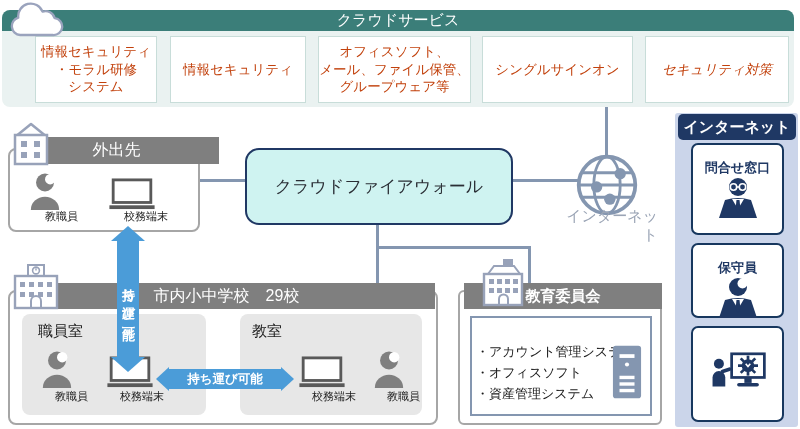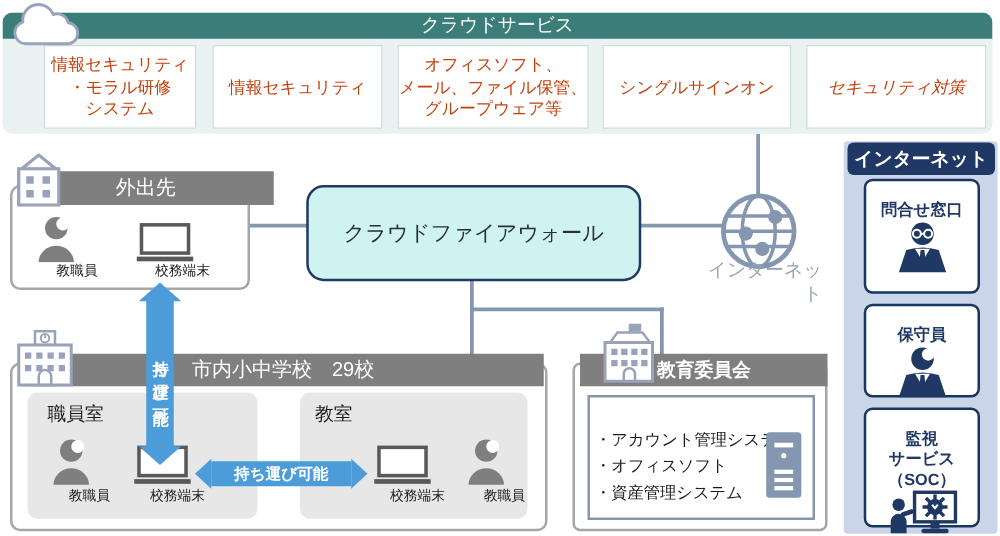--- a/index.html
+++ b/index.html
@@ -163,23 +163,20 @@
         <circle cx="23" cy="11" r="9" fill="#1F3864"></circle>
           <circle cx="27.5" cy="7.5" r="5" fill="#fff"></circle>
         <path d="M4 42 L10 24 Q23 20 36 24 L42 42 Z" fill="#1F3864"></path>
         <path d="M17 23 L23 33 L29 23 Z" fill="#fff"></path>
         <path d="M21.5 24 h3 l1 9 -2.5 4 -2.5 -4 Z" fill="#1F3864"></path>
       </svg>
     </span>
   </div>
 
   <div class="abs ops-card" style="left:691px;top:326px;width:93px;height:96px;">
-    <div class="ops-card-label pre">監視
-サービス
-（SOC）</div>
     <span class="icon">
       <svg width="62" height="40" viewBox="0 0 62 44">
         <rect x="24" y="2" width="36" height="26" fill="#fff" stroke="#1F3864" stroke-width="3"></rect>
         <g fill="#1F3864">
           <circle cx="42" cy="15" r="7"></circle>
           <g stroke="#1F3864" stroke-width="3">
             <line x1="42" y1="4" x2="42" y2="26"></line>
               <line x1="31" y1="15" x2="53" y2="15"></line>
             <line x1="34" y1="7" x2="50" y2="23"></line>
               <line x1="50" y1="7" x2="34" y2="23"></line>

